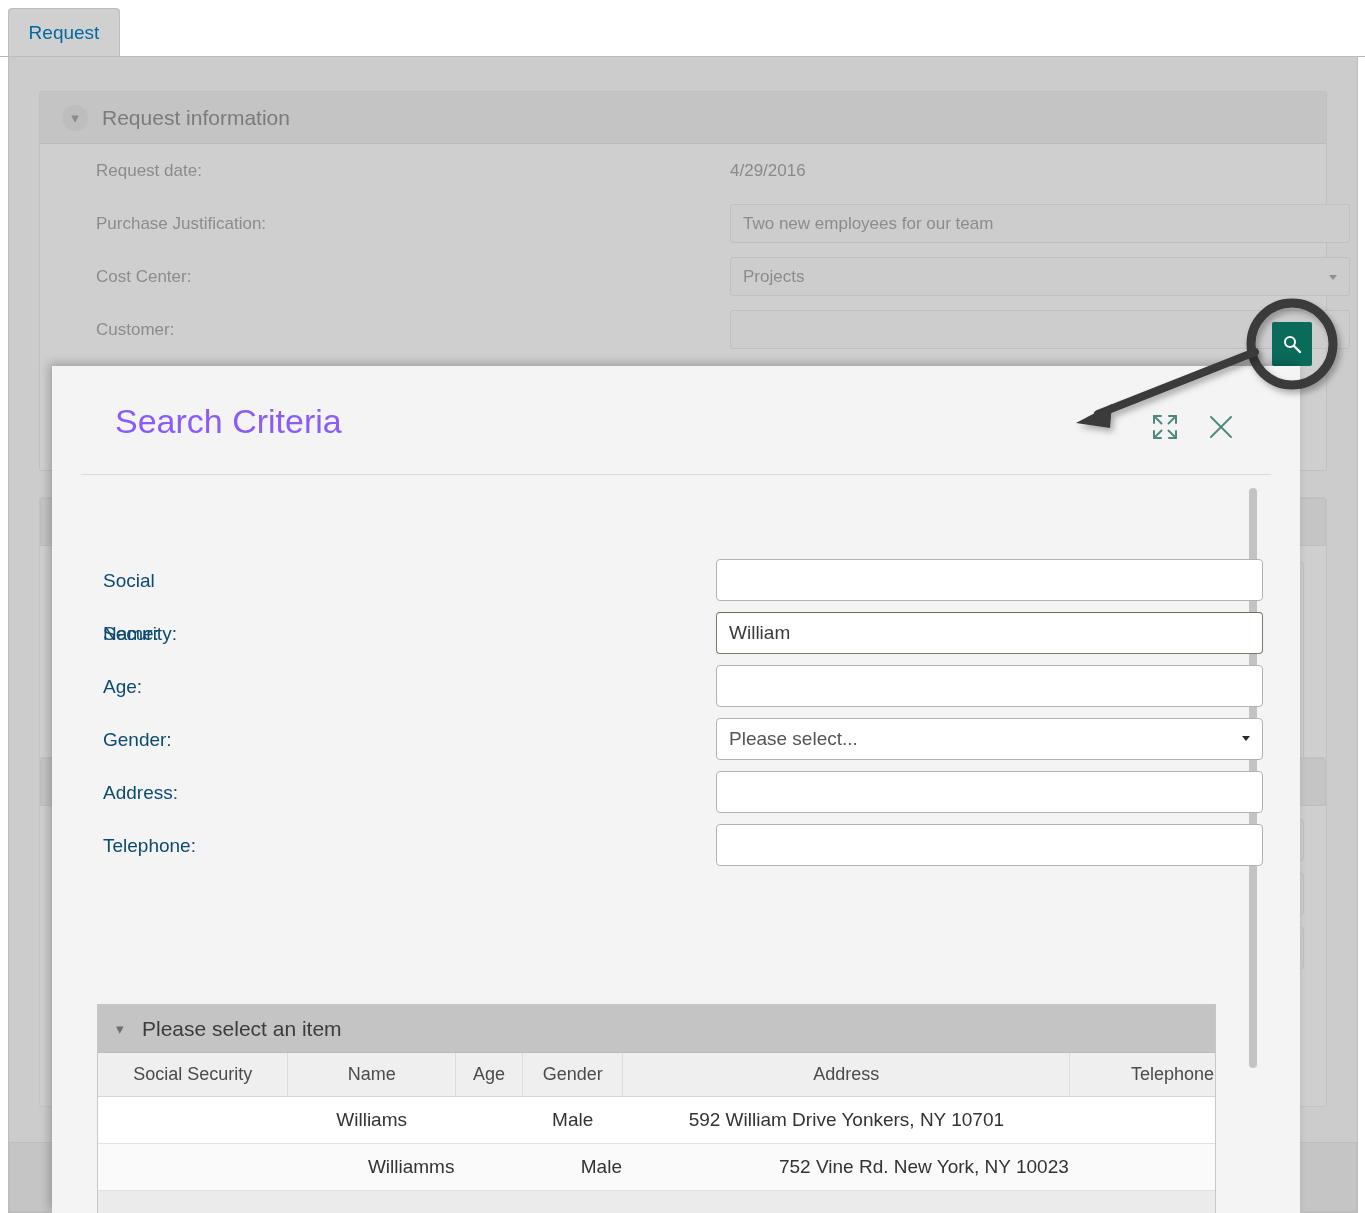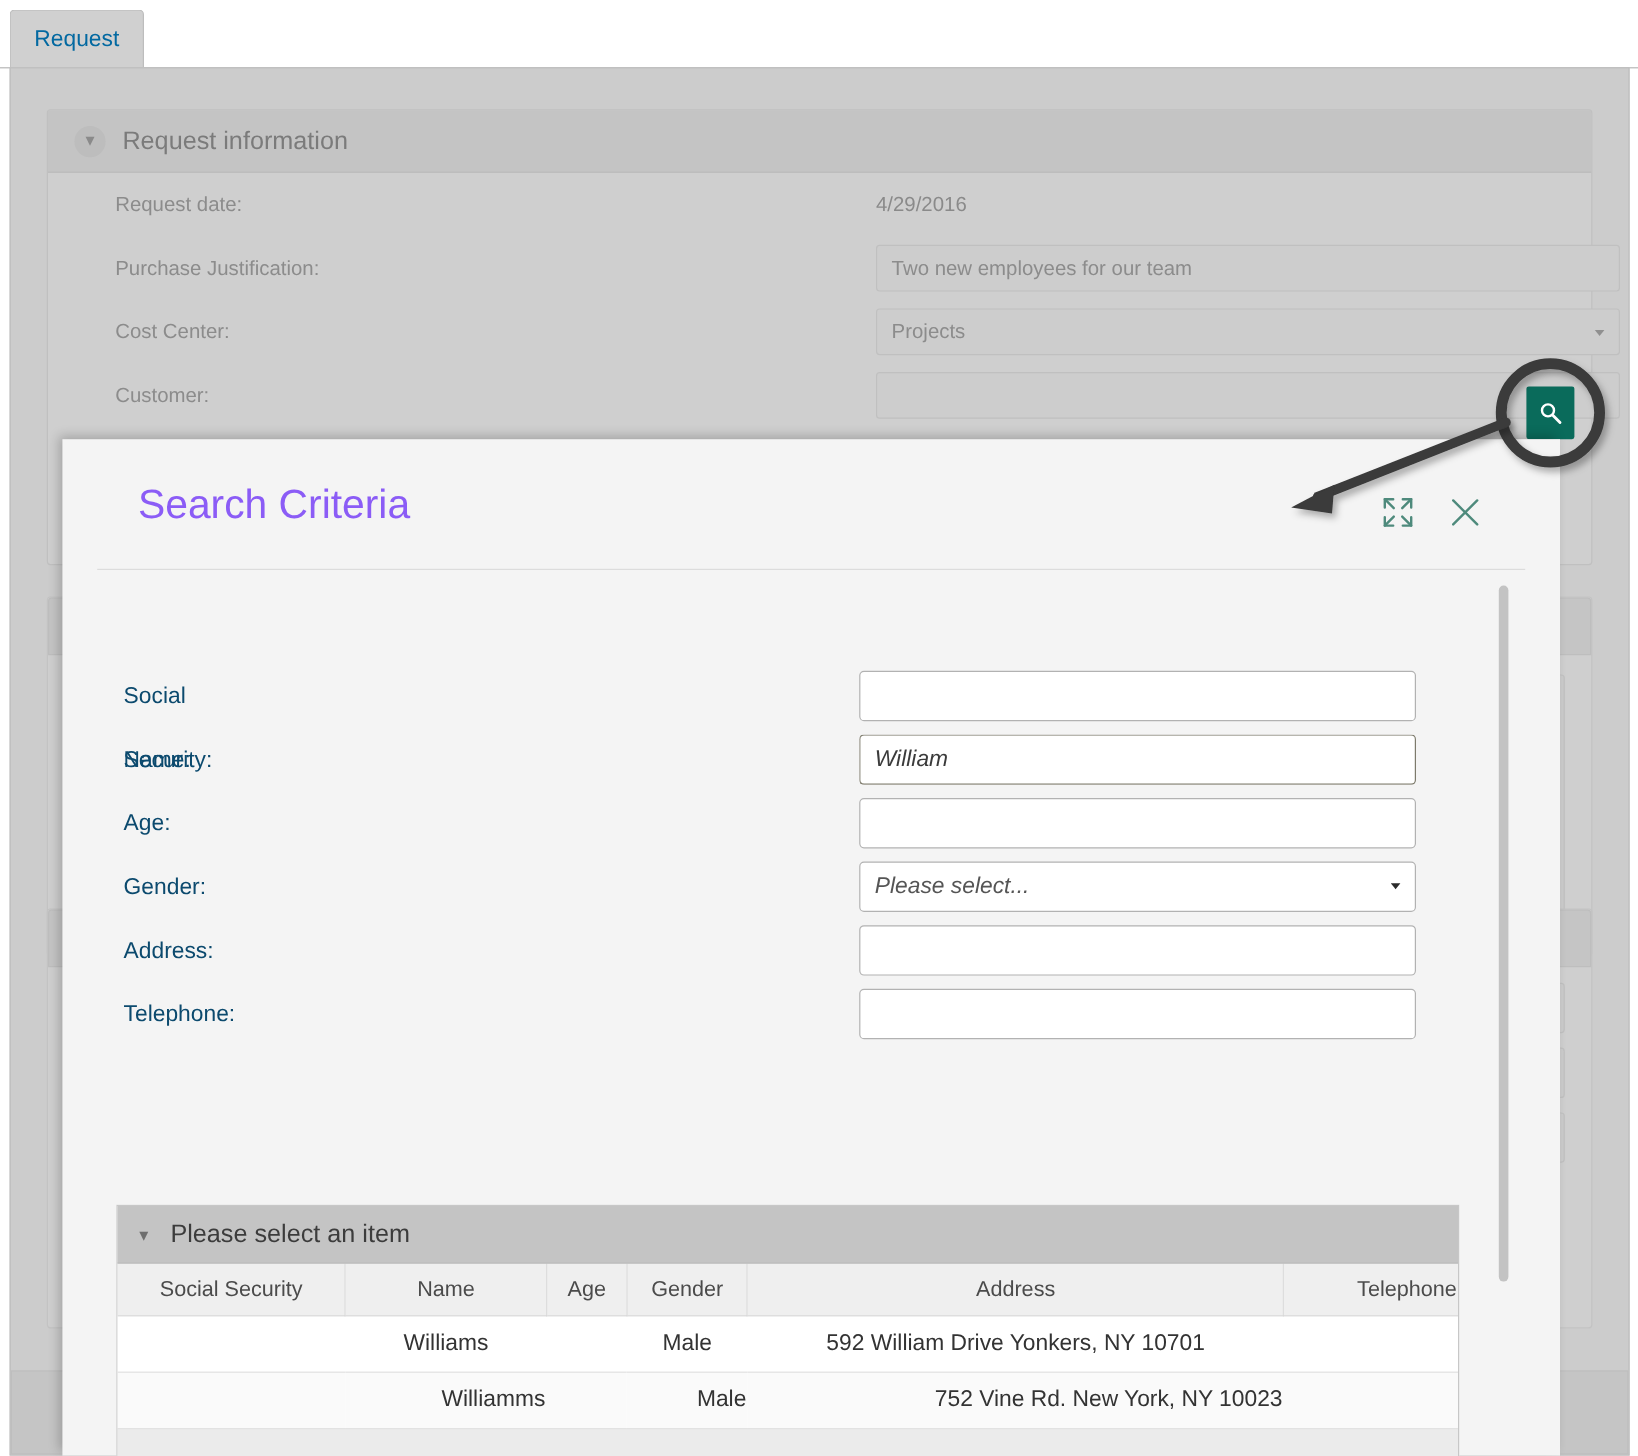--- a/index.html
+++ b/index.html
@@ -168,27 +168,27 @@
 
   .modal-body { position: absolute; left: 0; top: 110px; width: 1248px; }
 
   .crit-row { position: relative; height: 53px; margin-left: 51px; }
   .crit-label {
     position: absolute; left: 0; top: 0;
     line-height: 53px; font-size: 19px; color: #0c4a6e;
   }
   .crit-field {
     position: absolute; left: 613px; top: 5px;
-    width: 464px; height: 42px;
+    width: 547px; height: 42px;
     background: #ffffff;
     border: 1px solid #b2b2b2;
     border-radius: 4px;
     font-size: 19px; color: #3b3b3b;
     padding: 0 12px; line-height: 40px;
-    white-space: nowrap; overflow: hidden; font-style: italic;
+    white-space: nowrap; overflow: hidden;
   }
   .crit-field.focused { border-color: #7d7a6b; border-top-color: #6f6c5c; }
   .crit-field.placeholder { color: #555555; }
   .crit-field .caret {
     position: absolute; right: 12px; top: 17px;
     border-left: 4px solid transparent;
     border-right: 4px solid transparent;
     border-top: 5px solid #2b2b2b;
   }
 

